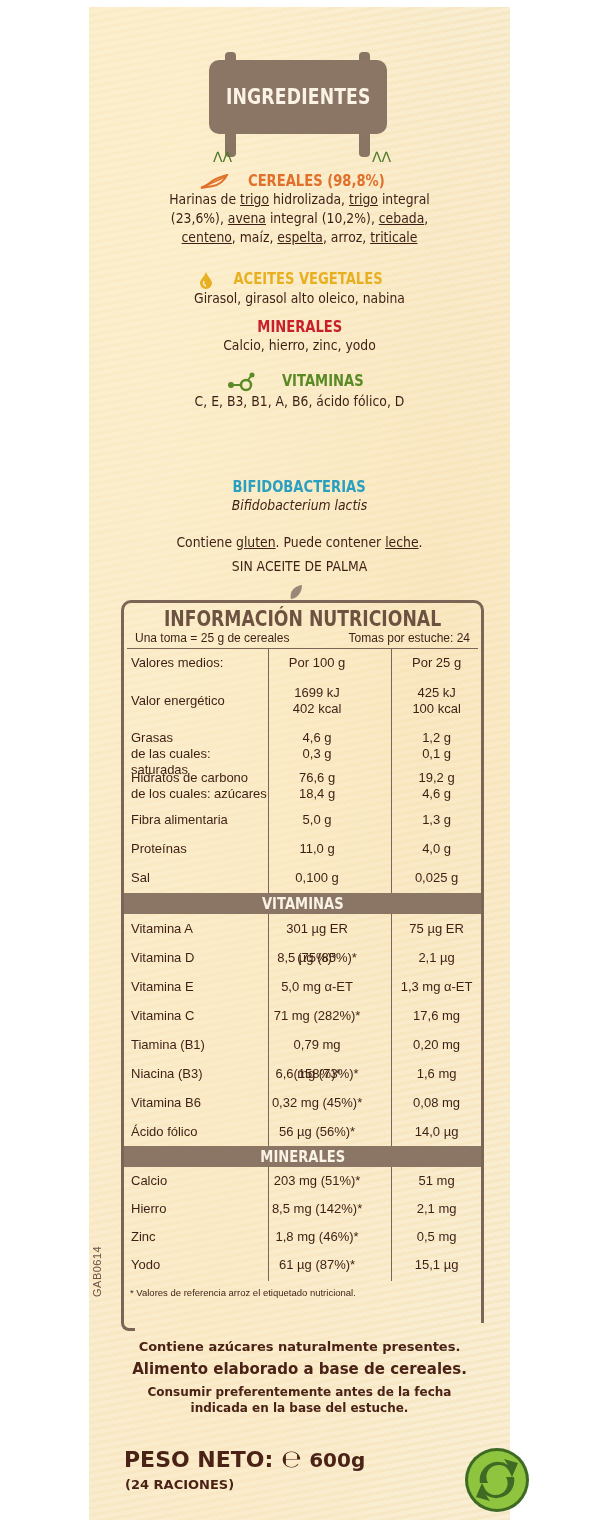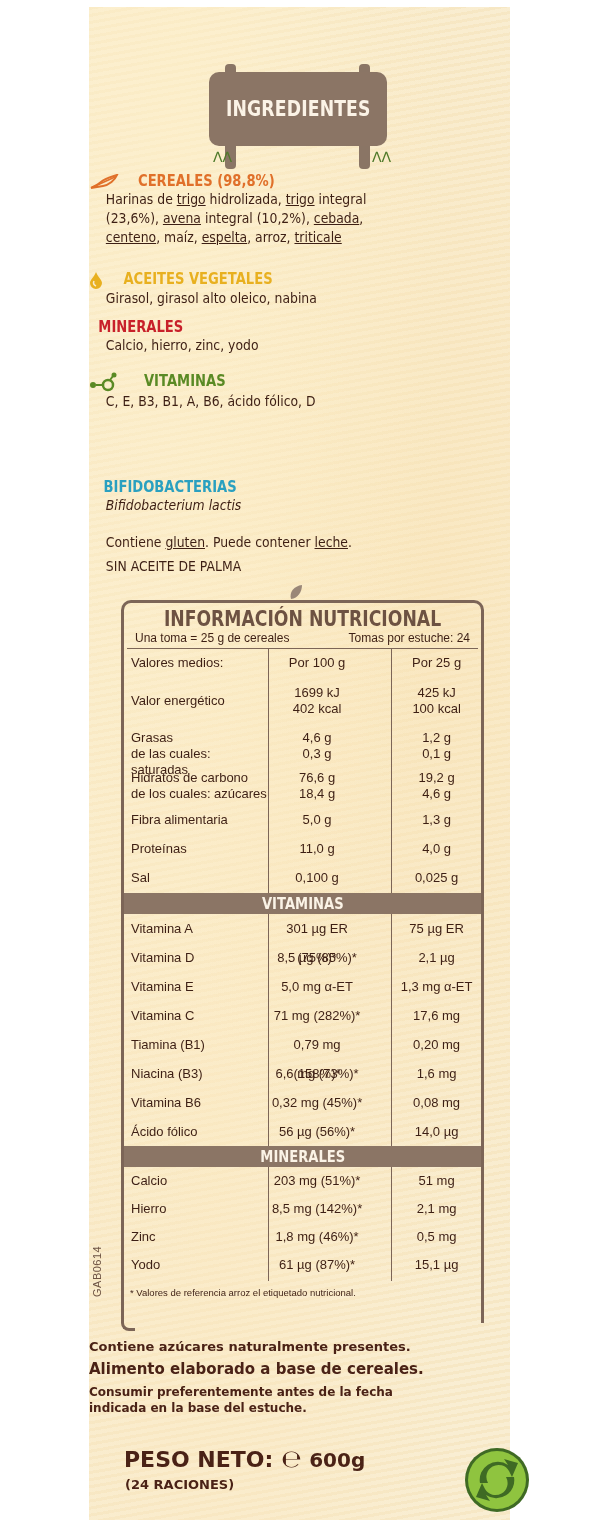--- a/index.html
+++ b/index.html
@@ -10,36 +10,36 @@
     position: absolute; left: 89px; top: 7px; width: 421px; height: 1513px;
     background:
       radial-gradient(ellipse at 20% 10%, rgba(255,240,200,0.6), transparent 60%),
       radial-gradient(ellipse at 80% 40%, rgba(250,225,175,0.5), transparent 55%),
       radial-gradient(ellipse at 30% 75%, rgba(252,232,190,0.55), transparent 60%),
       repeating-linear-gradient(170deg, rgba(240,215,160,0.18) 0 3px, rgba(255,250,235,0.18) 3px 7px),
       #f8ebcd;
   }
 
   
-  .sign { position: absolute; left: 120px; top: 57px; width: 180px; height: 90px; padding-left: 12px; }
+  .sign { position: absolute; left: 120px; top: 45px; width: 180px; height: 90px; padding-left: 12px; }
   .sign .post { position: absolute; width: 11px; background: #8a7565; border-radius: 4px; }
   .sign .post.l { left: 16px; top: 0; height: 105px; }
   .sign .post.r { left: 150px; top: 0; height: 105px; }
   .sign .board {
     position: absolute; left: 0; top: 8px; width: 178px; height: 74px;
     background: #8b7565; border-radius: 10px;
     display: flex; align-items: center; justify-content: center;
   }
   .sign .board span {
     color: #fbf3e6; font-family: "DejaVu Sans", sans-serif; font-weight: bold;
     font-size: 21px; letter-spacing: 0.2px; transform: scaleX(0.82);
   }
   .grass { position: absolute; font-size: 14px; color: #4f7a2a; }
 
-  .center { position: absolute; left: 0; width: 421px; text-align: left; }
+  .center { position: absolute; left: 0; width: 421px; text-align: center; }
   .sec-h {
     font-family: "DejaVu Sans", sans-serif; font-weight: bold; font-size: 16px;
     transform: scaleX(0.82); display: inline-block;
   }
   .sec-t { font-family: "DejaVu Sans", sans-serif; font-size: 13.5px; color: #3d1f14; line-height: 19px; transform: scaleX(0.92); }
   .sec-t.it { font-style: italic; }
   .u { text-decoration: underline; }
 
   .icon { display: inline-block; vertical-align: middle; margin-right: 4px; }
 

